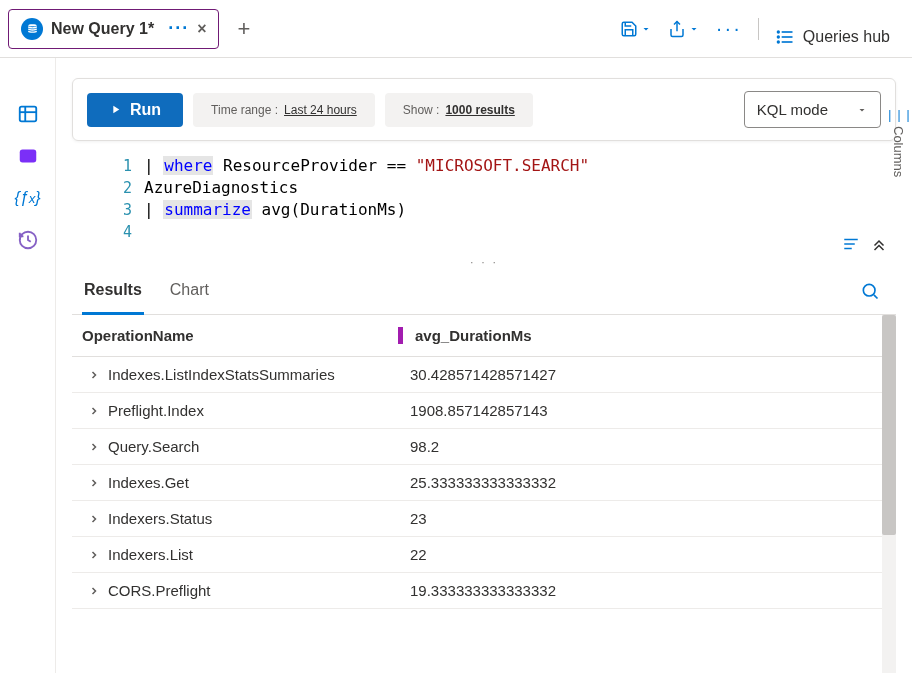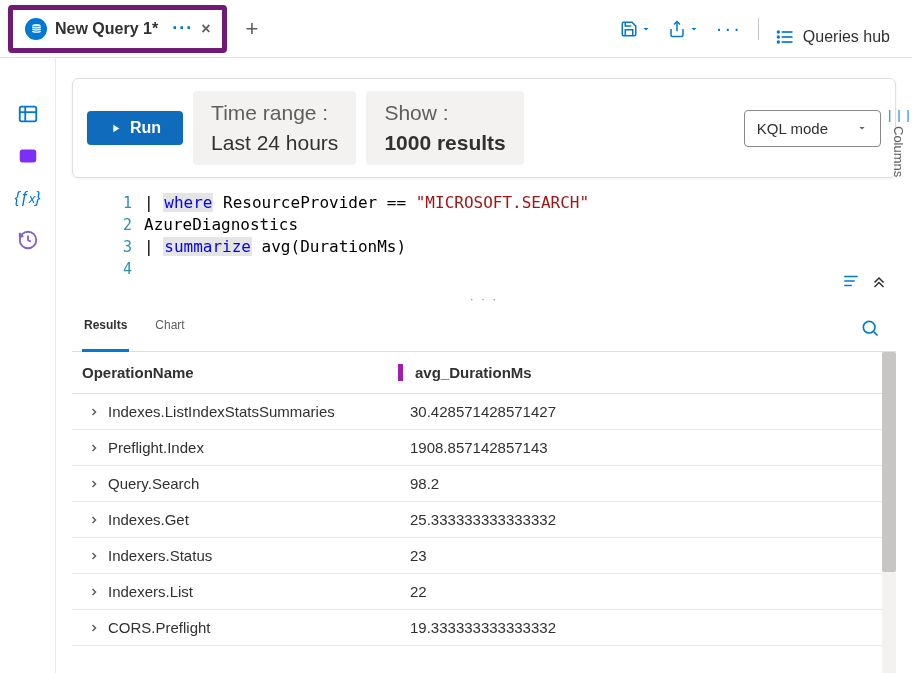--- a/index.html
+++ b/index.html
@@ -20,21 +20,21 @@
     display: flex;
     align-items: center;
     padding: 0 8px;
     border-bottom: 1px solid #e1dfdd;
   }
   .tab {
     display: flex;
     align-items: center;
     gap: 8px;
     padding: 8px 12px;
-    border: 5px solid #701a75;
+    border: 1px solid #701a75;
     border-radius: 4px;
     background: #fff;
     font-size: 16px;
     font-weight: 600;
   }
   .tab .tab-icon {
     width: 22px; height: 22px;
     background: #0078d4;
     border-radius: 50%;
     display: flex; align-items: center; justify-content: center;
@@ -105,26 +105,26 @@
     padding: 8px 22px;
     font-size: 16px;
     font-weight: 600;
     cursor: pointer;
   }
   .run-btn svg { width: 13px; height: 13px; fill: #fff; }
   .pill {
     background: #f3f2f1;
     border-radius: 4px;
     padding: 10px 18px;
-    font-size: 21px;
+    font-size: 12px;
     color: #323130;
-    display: flex; gap: 6px; flex-direction: column;
+    display: flex; gap: 6px;
   }
   .pill .lbl { color: #605e5c; }
-  .pill .val { font-weight: 600; }
+  .pill .val { font-weight: 600; text-decoration: underline; }
   .mode-select {
     margin-left: auto;
     border: 1px solid #8a8886;
     border-radius: 4px;
     padding: 9px 12px;
     font-size: 15px;
     display: flex; align-items: center; gap: 28px;
     cursor: pointer;
   }
   .mode-select svg { width: 12px; height: 12px; fill: #605e5c; }
@@ -166,21 +166,21 @@
   
   .result-tabs {
     display: flex;
     gap: 24px;
     padding: 6px 10px 0 10px;
     border-bottom: 1px solid #e1dfdd;
     position: relative;
   }
   .result-tabs .rtab {
     padding: 6px 2px 10px 2px;
-    font-size: 12px;
+    font-size: 16px;
     color: #605e5c;
     cursor: pointer;
   }
   .result-tabs .rtab.active {
     color: #323130;
     font-weight: 600;
     border-bottom: 3px solid #0078d4;
     margin-bottom: -1px;
   }
   .result-tabs .search-ico {

